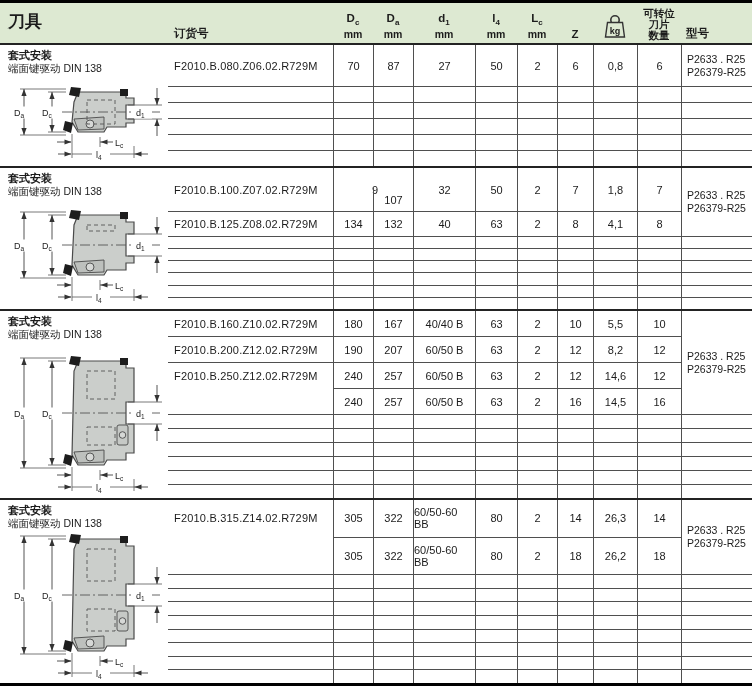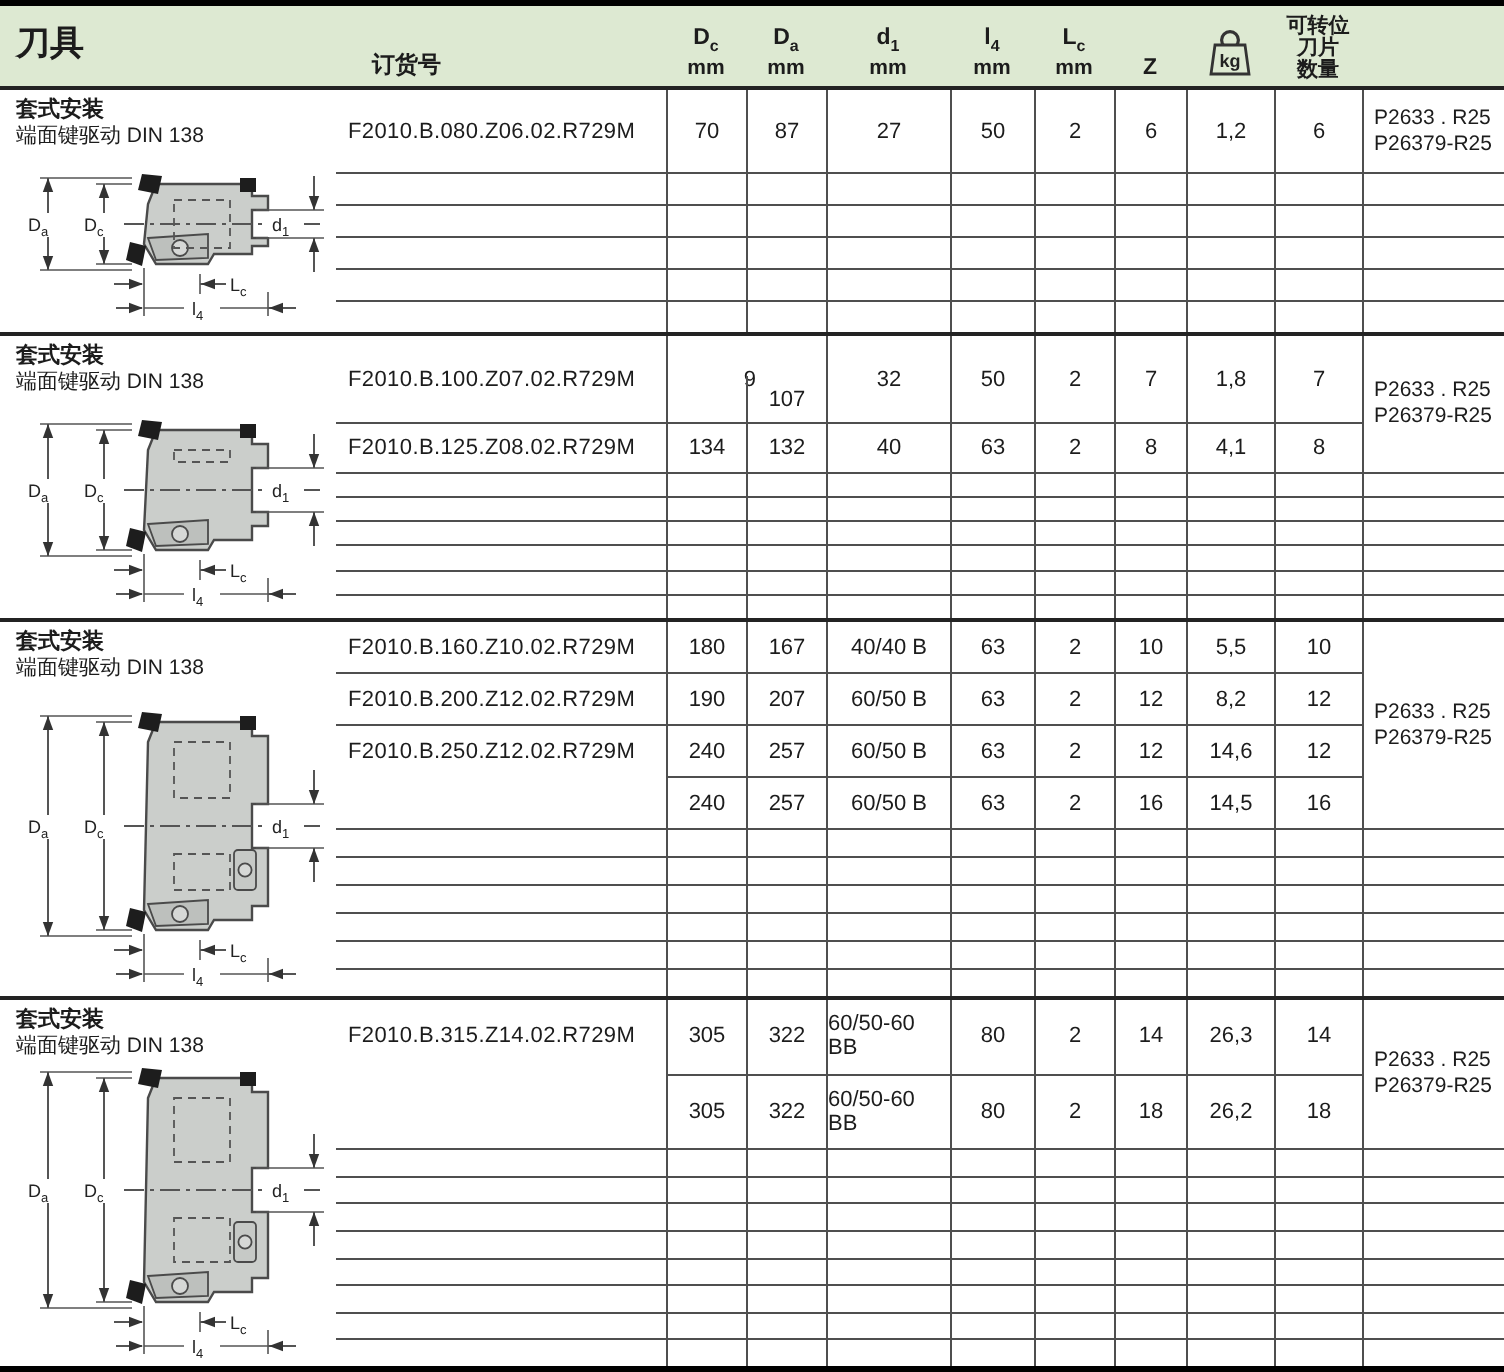--- a/index.html
+++ b/index.html
@@ -9,21 +9,21 @@
   *{box-sizing:border-box;margin:0;padding:0}
   body{font-family:"Liberation Sans","DejaVu Sans",sans-serif;background:#fff;color:var(--text);}
   .page{width:752px;height:686px;border-top:3px solid var(--frame);border-bottom:3px solid var(--frame);overflow:hidden;background:#fff;}
   .thead{height:40px;background:var(--header-bg);display:flex;}
   .title-cell{width:168px;padding:7px 0 0 8px;font-size:17px;font-weight:bold;}
   .hgrid,.grid{width:584px;display:grid;grid-template-columns:165px 40px 40px 62px 42px 40px 36px 44px 44px 71px;}
   .hcell{display:flex;flex-direction:column;justify-content:flex-end;align-items:center;padding-bottom:3px;font-weight:bold;}
   .hcell .sym{font-size:11.5px;line-height:12px;}
   .hcell sub{font-size:8px;}
   .hcell .unit{font-size:10.5px;line-height:11px;}
-  .h-order{align-items:flex-start;padding-left:6px;font-size:11.5px;line-height:13px;margin-left:12px;}
+  .h-order{align-items:flex-start;padding-left:6px;font-size:11.5px;line-height:13px;}
   .h-model{align-items:flex-start;padding-left:5px;font-size:11.5px;line-height:13px;}
   .h-inserts{font-size:10.5px;line-height:11px;text-align:center;padding-bottom:2px;}
   .h-kg svg{display:block;margin-bottom:1px;}
   .section{display:flex;border-top:2px solid var(--section-line);}
   .s0{height:123px}.s1{height:143px}.s2{height:189px}.s3{height:185px}
   .info{width:168px;padding:4px 0 0 8px;}
   .s-title{font-size:11px;font-weight:bold;line-height:13px;}
   .s-sub{font-size:10.5px;line-height:13px;}
   .s0 .dwrap{margin-top:9px}.s1 .dwrap{margin-top:9px}.s2 .dwrap{margin-top:12px}.s3 .dwrap{margin-top:1px}
   .cell{font-size:11px;display:flex;align-items:center;justify-content:center;overflow:hidden;}
@@ -69,20 +69,21 @@
             <circle cx="13" cy="7" r="4.2" fill="none" stroke="#333" stroke-width="1.6"></circle>
             <path d="M 5.5,9.5 L 20.5,9.5 L 22.5,24 L 3.5,24 Z" fill="var(--header-bg)" stroke="#333" stroke-width="1.4"></path>
             <text x="13" y="20.5" text-anchor="middle" font-size="9" fill="#222">kg</text>
           </svg>
         </div>
         <div class="hcell h-inserts">
           <div class="ins-line">可转位</div>
           <div class="ins-line">刀片</div>
           <div class="ins-line">数量</div>
         </div>
+        <div class="hcell h-model">型号</div>
       </div>
   </div>
   <div id="tbody">
       <section class="section s0">
         <div class="info">
           <div class="s-title">套式安装</div>
           <div class="s-sub">端面键驱动 DIN 138</div>
           <div class="dwrap"><svg width="160" height="76" viewBox="0 0 160 76">
               <path d="M 70,8 L 118,8 L 118,14 L 126,14 L 126,21 L 118,21 L 118,35 L 126,35 L 126,39 L 118,39 L 118,43 L 99,43 L 96,48 L 70,48 L 64,38 L 66,18 Z" fill="var(--diagram-fill)" stroke="#4a4a4a" stroke-width="1.2"></path>
               <polygon points="63,3 73,4 71,13 61,11" fill="#1d1d1d"></polygon>
@@ -132,21 +133,21 @@
             </svg></div>
         </div>
         <div class="grid">
           <div class="cell c-order" style="grid-area: 1 / 1;">F2010.B.080.Z06.02.R729M</div>
           <div class="cell c-num bl" style="grid-area: 1 / 2;">70</div>
           <div class="cell c-num bl" style="grid-area: 1 / 3;">87</div>
           <div class="cell c-num bl" style="grid-area: 1 / 4;">27</div>
           <div class="cell c-num bl" style="grid-area: 1 / 5;">50</div>
           <div class="cell c-num bl" style="grid-area: 1 / 6;">2</div>
           <div class="cell c-num bl" style="grid-area: 1 / 7;">6</div>
-          <div class="cell c-num bl" style="grid-area: 1 / 8;">1,2</div>
+          <div class="cell c-num bl" style="grid-area: 1 / 8;">0,8</div>
           <div class="cell c-num bl" style="grid-area: 1 / 9;">6</div>
           <div class="cell c-model bl" style="grid-area: 1 / 10 / span 1;">
             <div class="model-line">P2633 . R25</div>
             <div class="model-line">P26379-R25</div>
           </div>
           <div class="cell bt" style="grid-area: 2 / 1;"></div>
           <div class="cell bt bl" style="grid-area: 2 / 2;"></div>
           <div class="cell bt bl" style="grid-area: 2 / 3;"></div>
           <div class="cell bt bl" style="grid-area: 2 / 4;"></div>
           <div class="cell bt bl" style="grid-area: 2 / 5;"></div>

